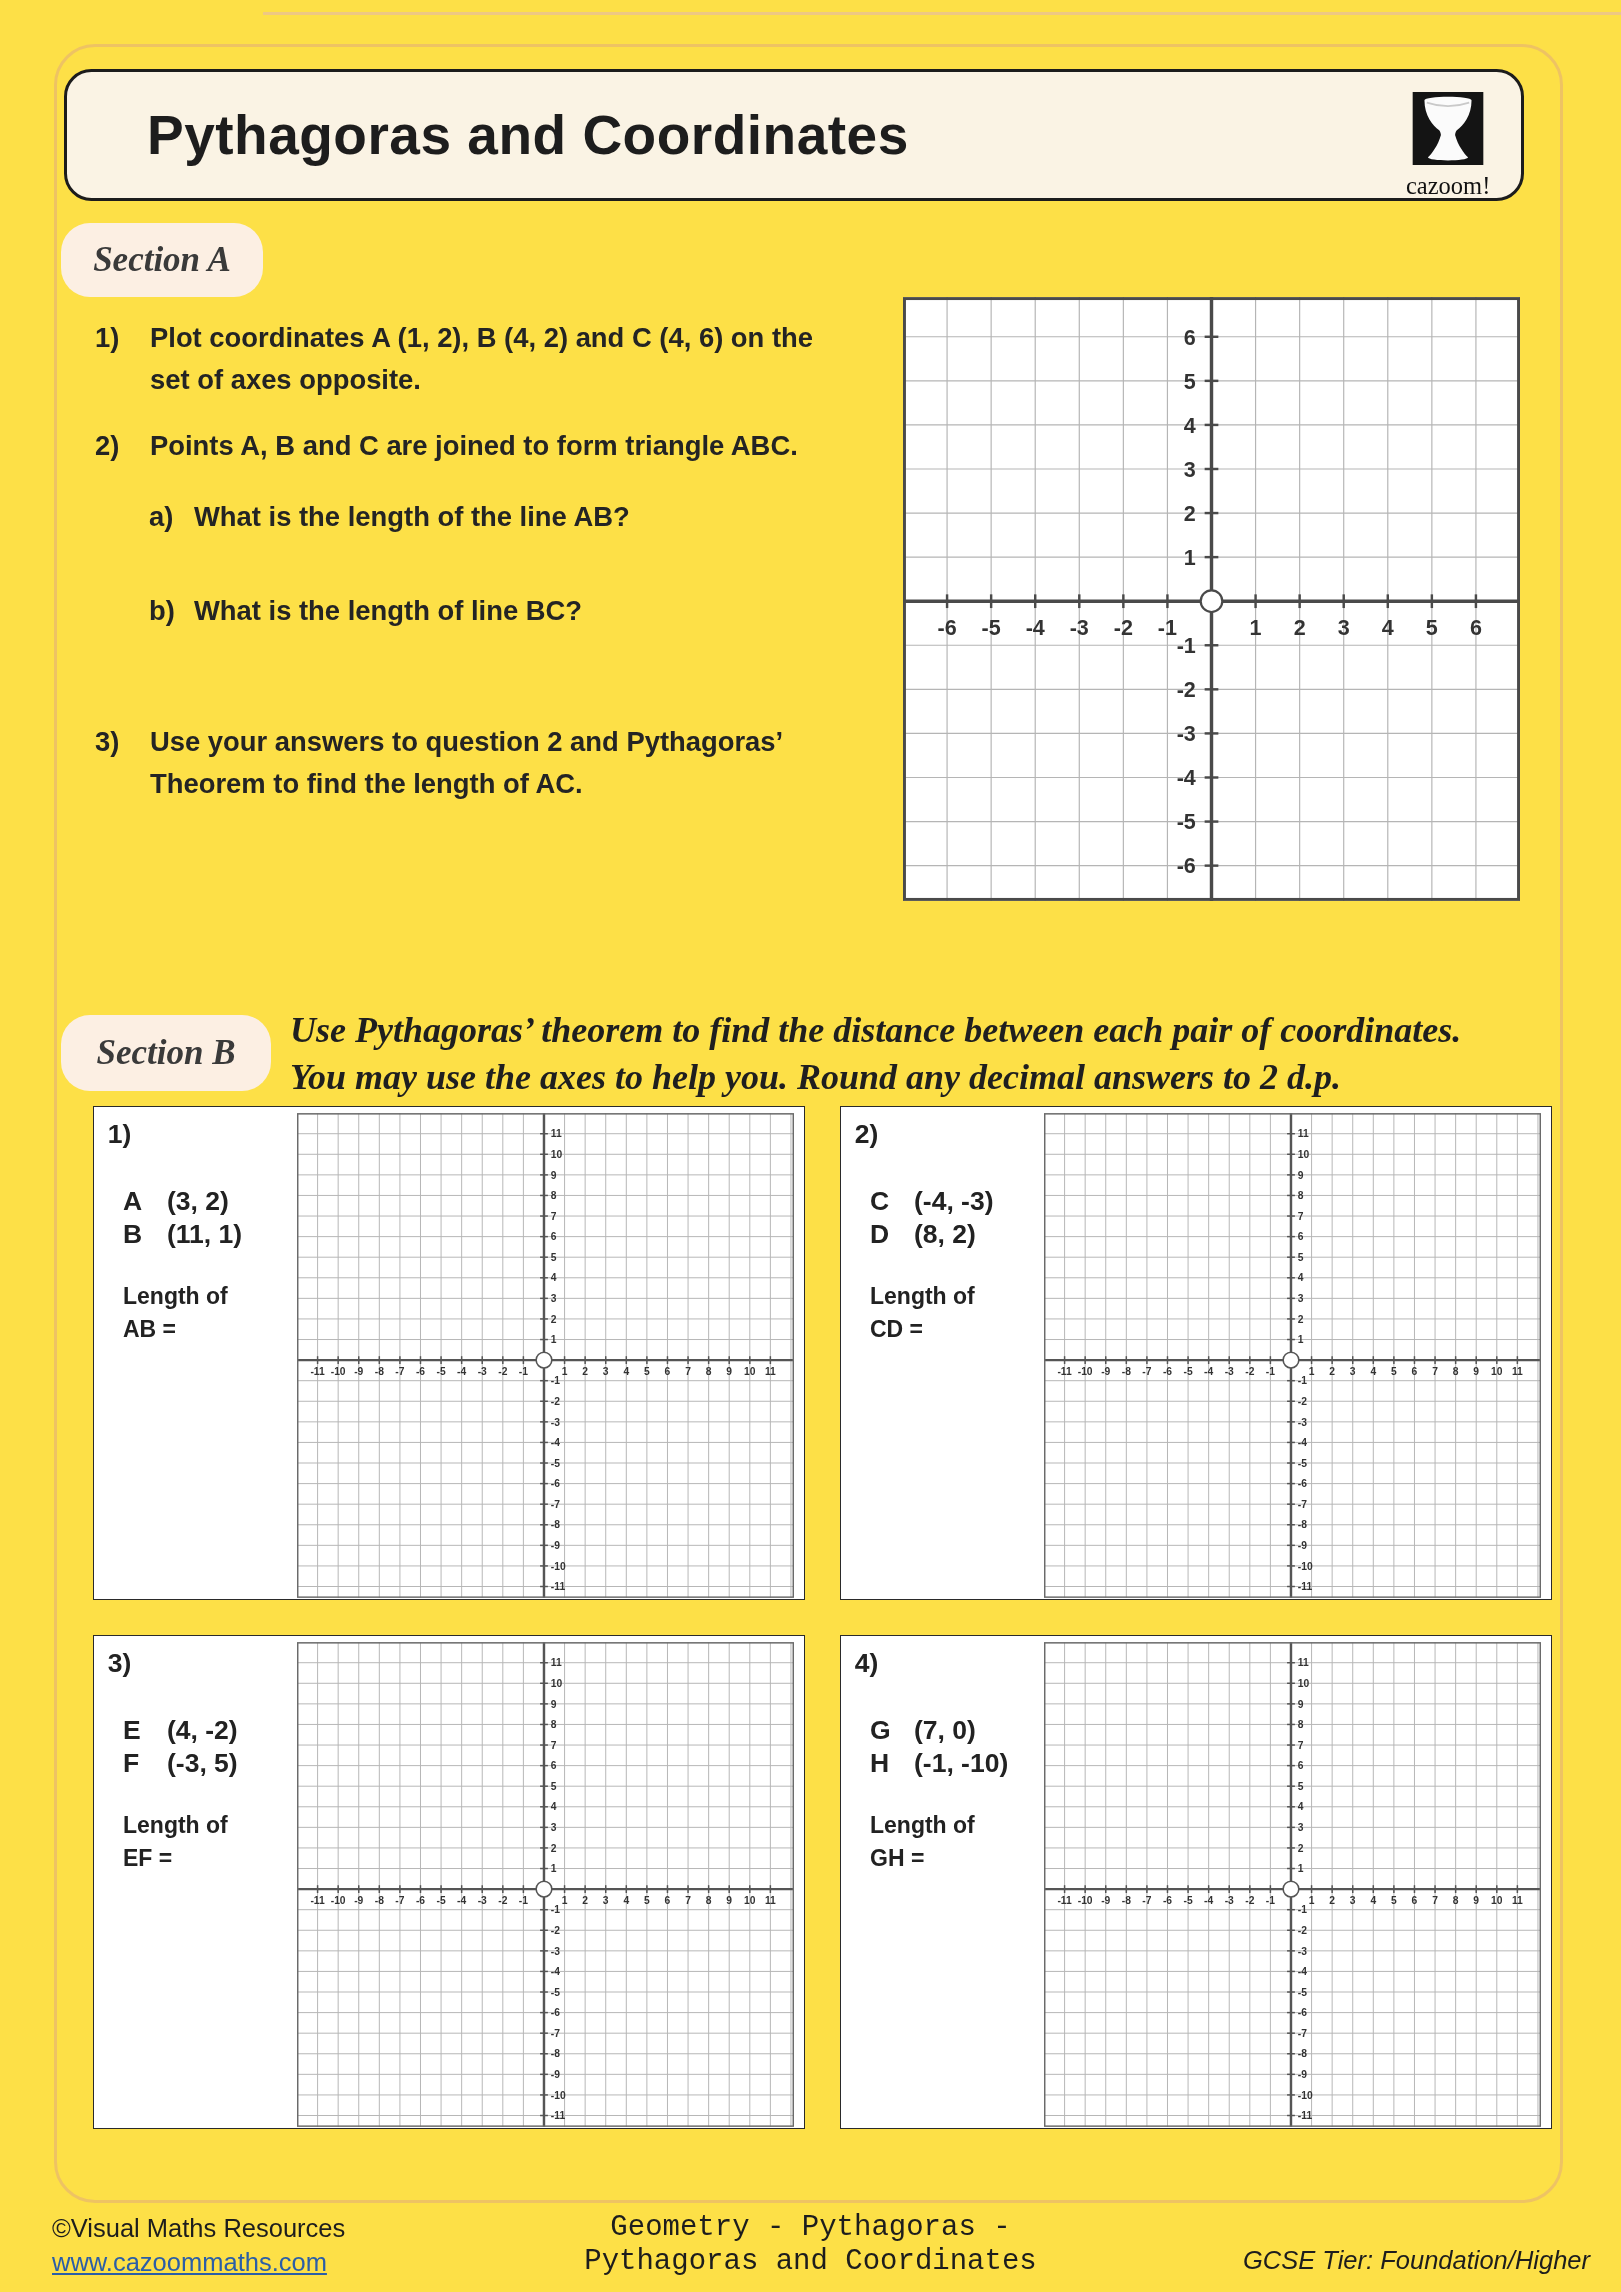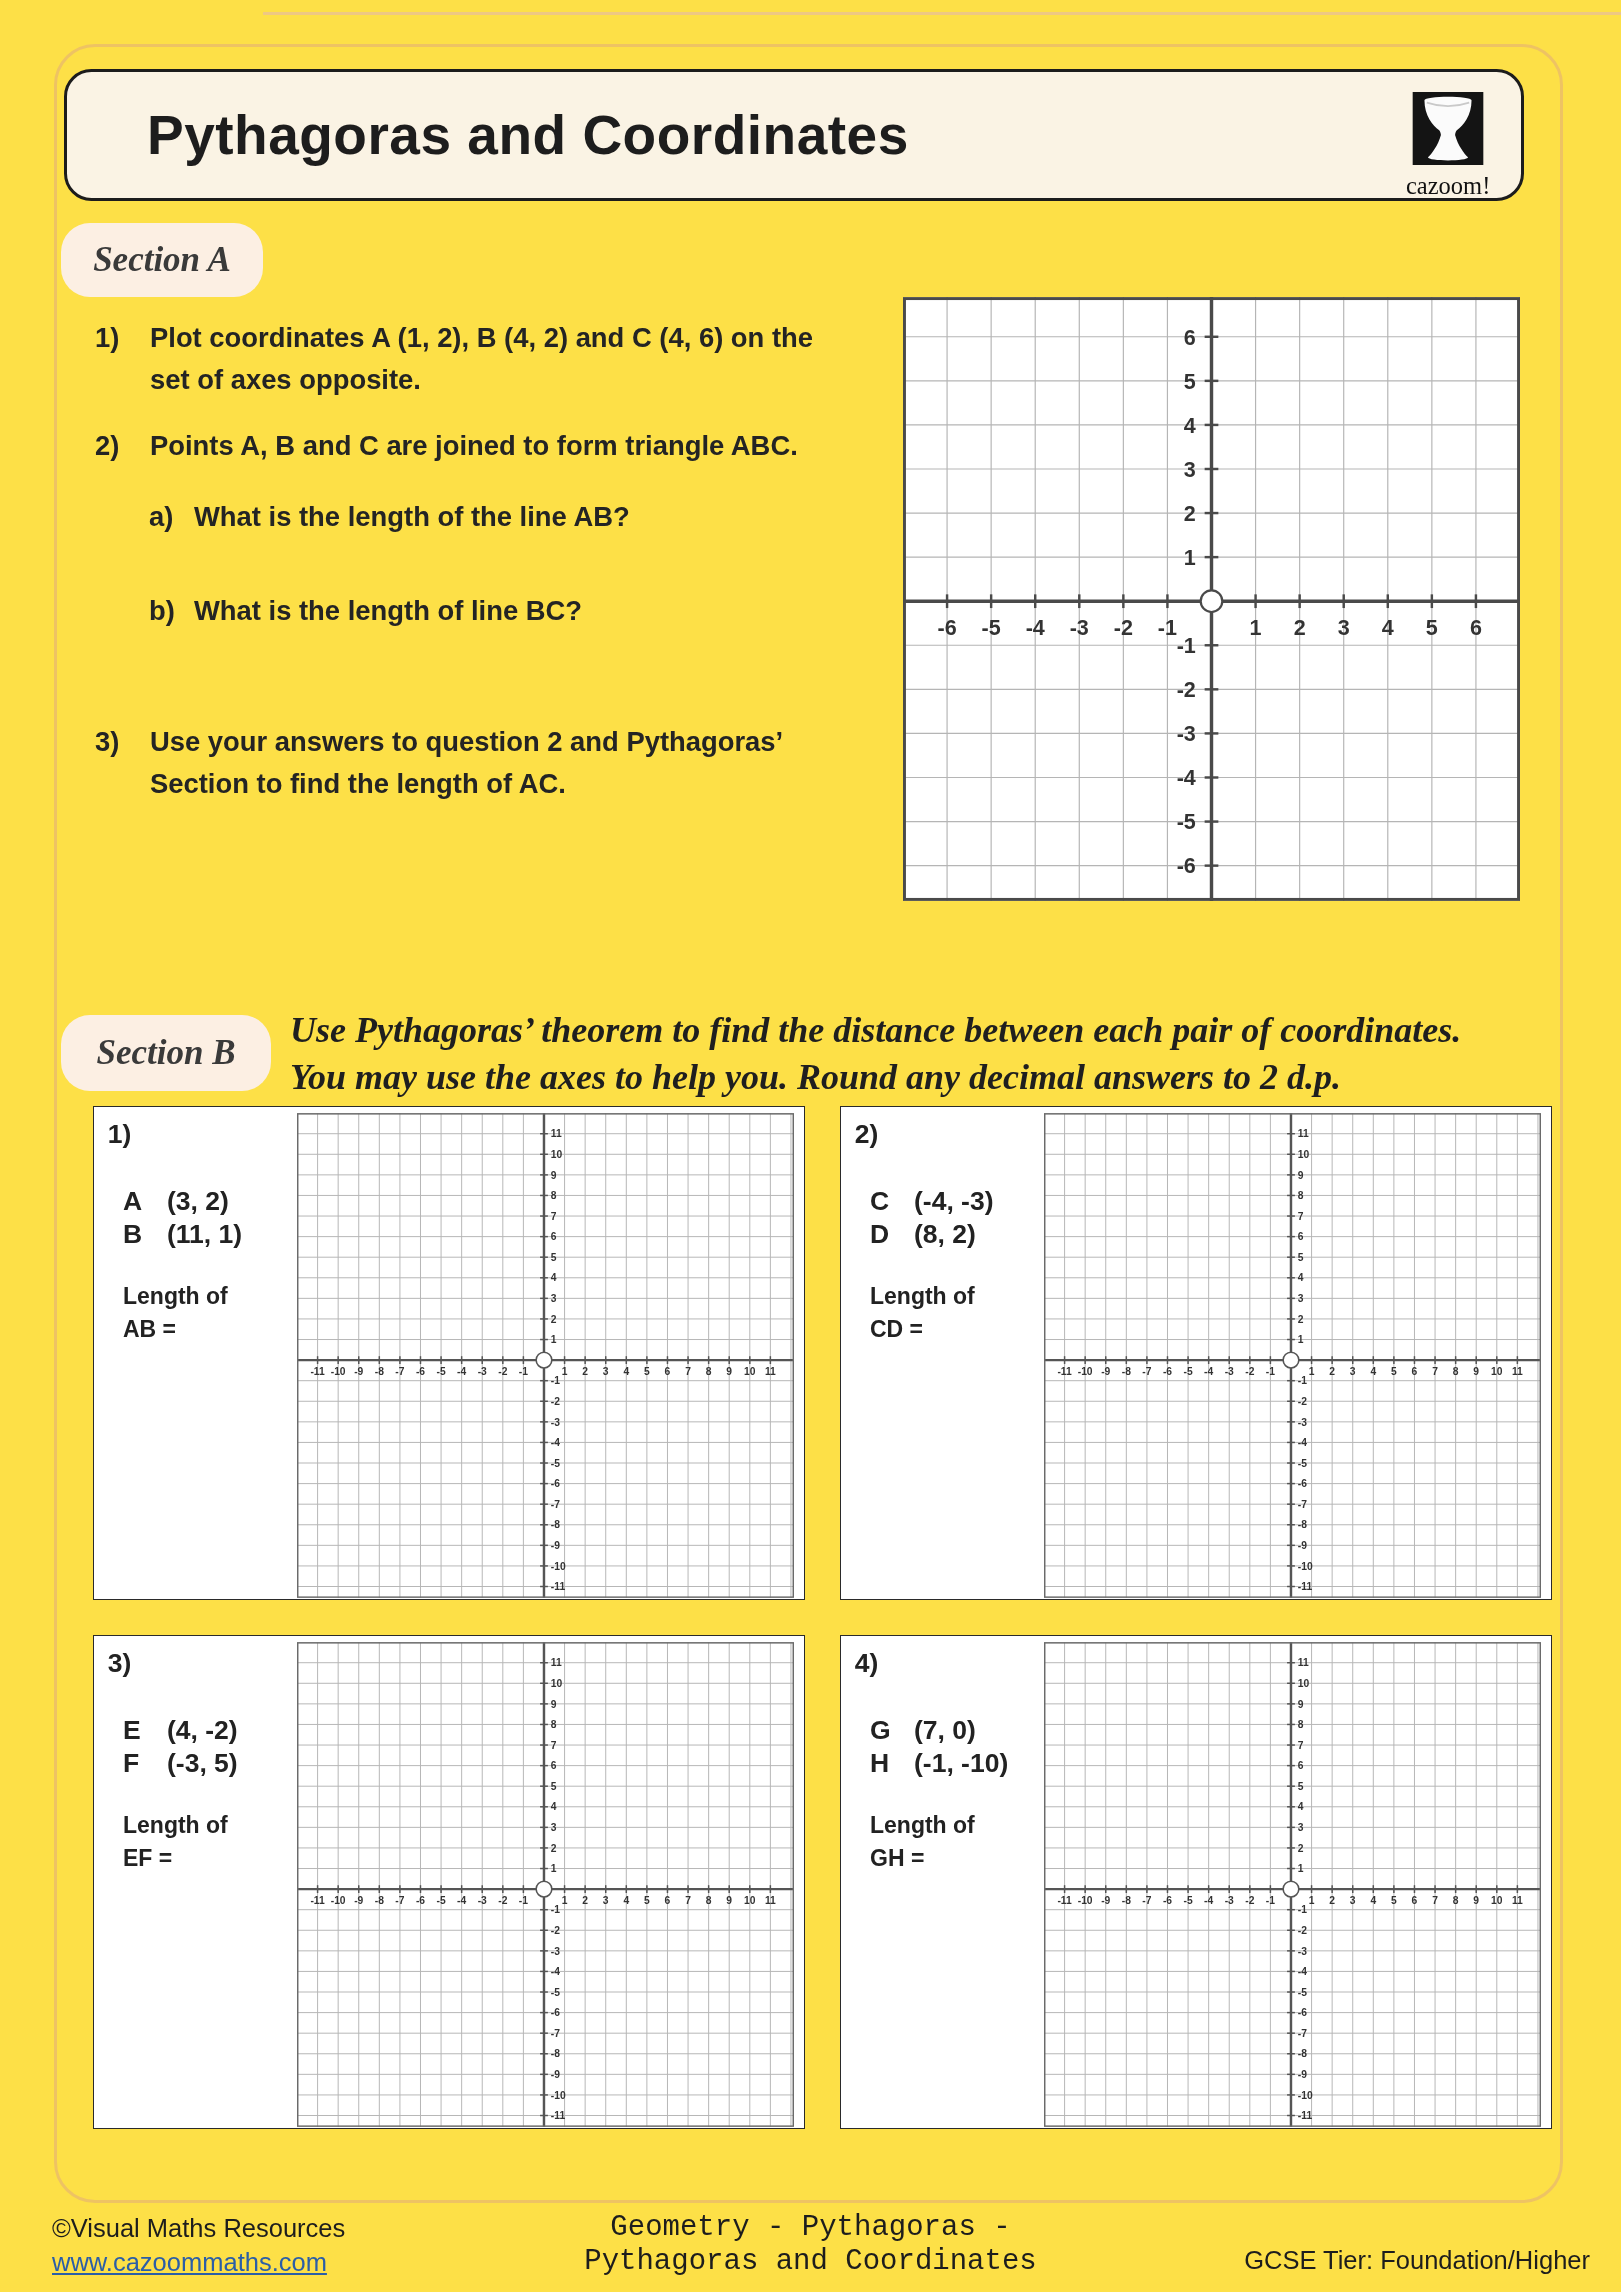--- a/index.html
+++ b/index.html
@@ -39,21 +39,21 @@
   .pbox .plen{position:absolute;left:29px;top:173px;font-size:23px;font-weight:700;line-height:33px;}
   .pbox .grid-holder{left:203px;top:5.9px;}
   .pbox-1{left:93px;top:1106px;}
   .pbox-2{left:840px;top:1106px;}
   .pbox-3{left:93px;top:1635px;}
   .pbox-4{left:840px;top:1635px;}
   
   .footer-left{position:absolute;left:52px;top:2211px;font-size:25.5px;color:#1d1d1d;line-height:34px;}
   .footer-left a{color:#2b5ea7;}
   .footer-center{position:absolute;left:0;top:2211px;width:1621px;text-align:center;font-size:29px;color:#1d1d1d;line-height:34px;font-family:Liberation Mono, monospace;}
-  .footer-right{position:absolute;right:31px;top:2246px;font-size:25.5px;color:#1d1d1d;}
+  .footer-right{position:absolute;right:31px;top:2246px;font-size:25.5px;color:#1d1d1d;font-style:italic;}
 </style>
 </head>
 <body>
 
 <div class="page">
   <div class="top-rule"></div>
   <div class="outer-border"></div>
 
   <div class="header-box">
     <h1 class="title">Pythagoras and Coordinates</h1>
@@ -93,21 +93,21 @@
 
   <div class="qrow" style="left:149px;top:590px;">
     <div class="qletter">b)</div>
     <div class="qtext">What is the length of line BC?</div>
   </div>
 
   <div class="qrow" style="left:95px;top:721px;">
     <div class="qnum">3)</div>
     <div class="qtext">
       <div>Use your answers to question 2 and Pythagoras’</div>
-      <div>Section to find the length of AC.</div>
+      <div>Theorem to find the length of AC.</div>
     </div>
   </div>
 
   <div class="grid-holder grid-a"><svg width="617" height="604" viewBox="0 0 630.0 616.5" xmlns="http://www.w3.org/2000/svg">
         <rect width="630.0" height="616.5" fill="#ffffff"></rect>
         <line x1="0" y1="0" x2="0" y2="616.5" stroke="#b5b5b5" stroke-width="1.2"></line>
         <line x1="45" y1="0" x2="45" y2="616.5" stroke="#b5b5b5" stroke-width="1.2"></line>
         <line x1="90" y1="0" x2="90" y2="616.5" stroke="#b5b5b5" stroke-width="1.2"></line>
         <line x1="135" y1="0" x2="135" y2="616.5" stroke="#b5b5b5" stroke-width="1.2"></line>
         <line x1="180" y1="0" x2="180" y2="616.5" stroke="#b5b5b5" stroke-width="1.2"></line>

